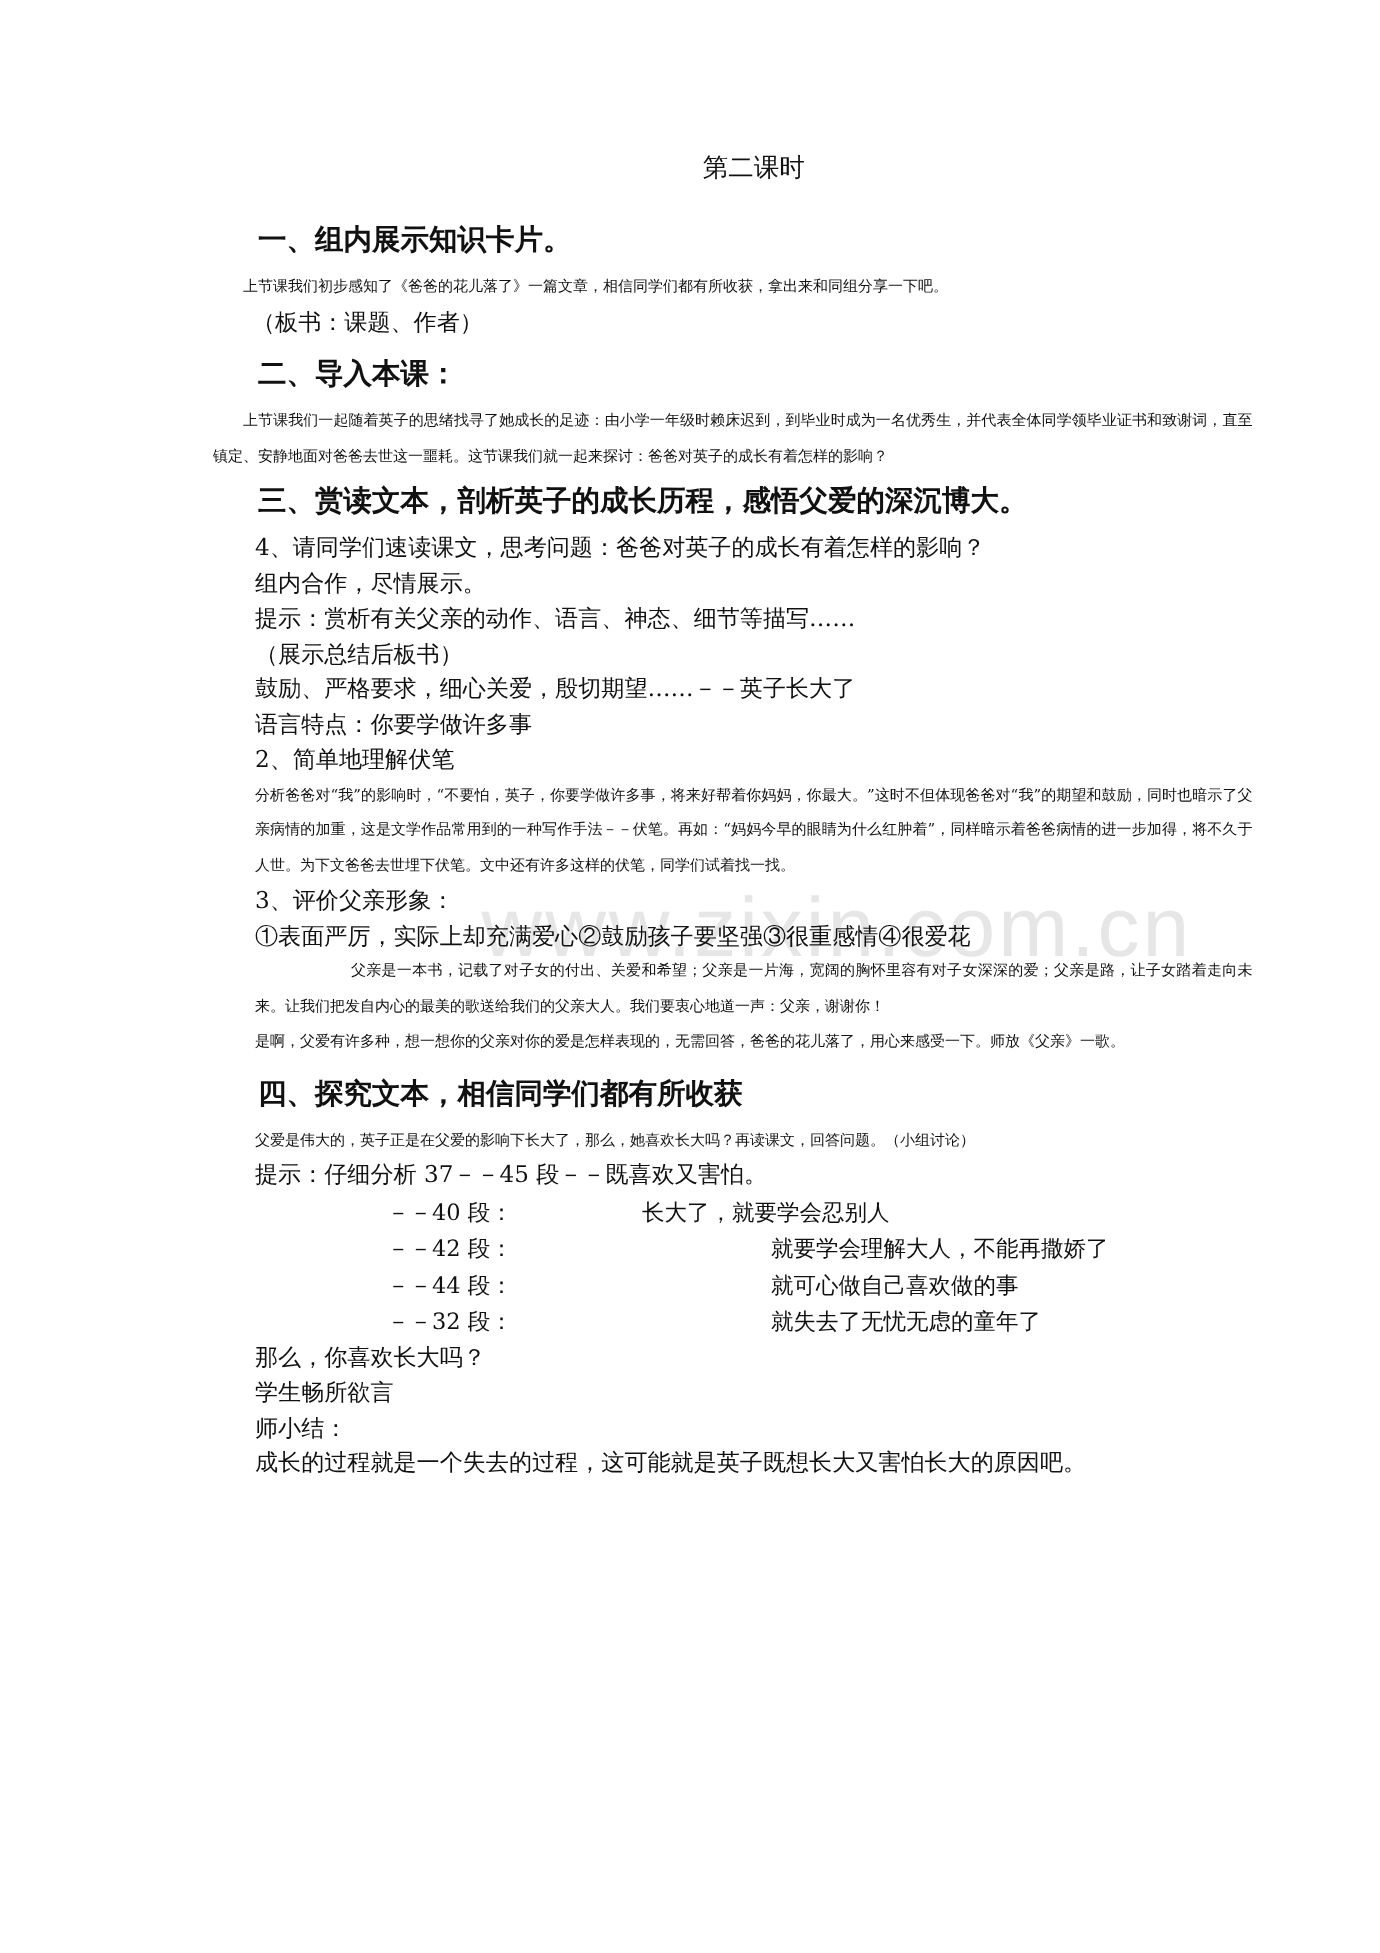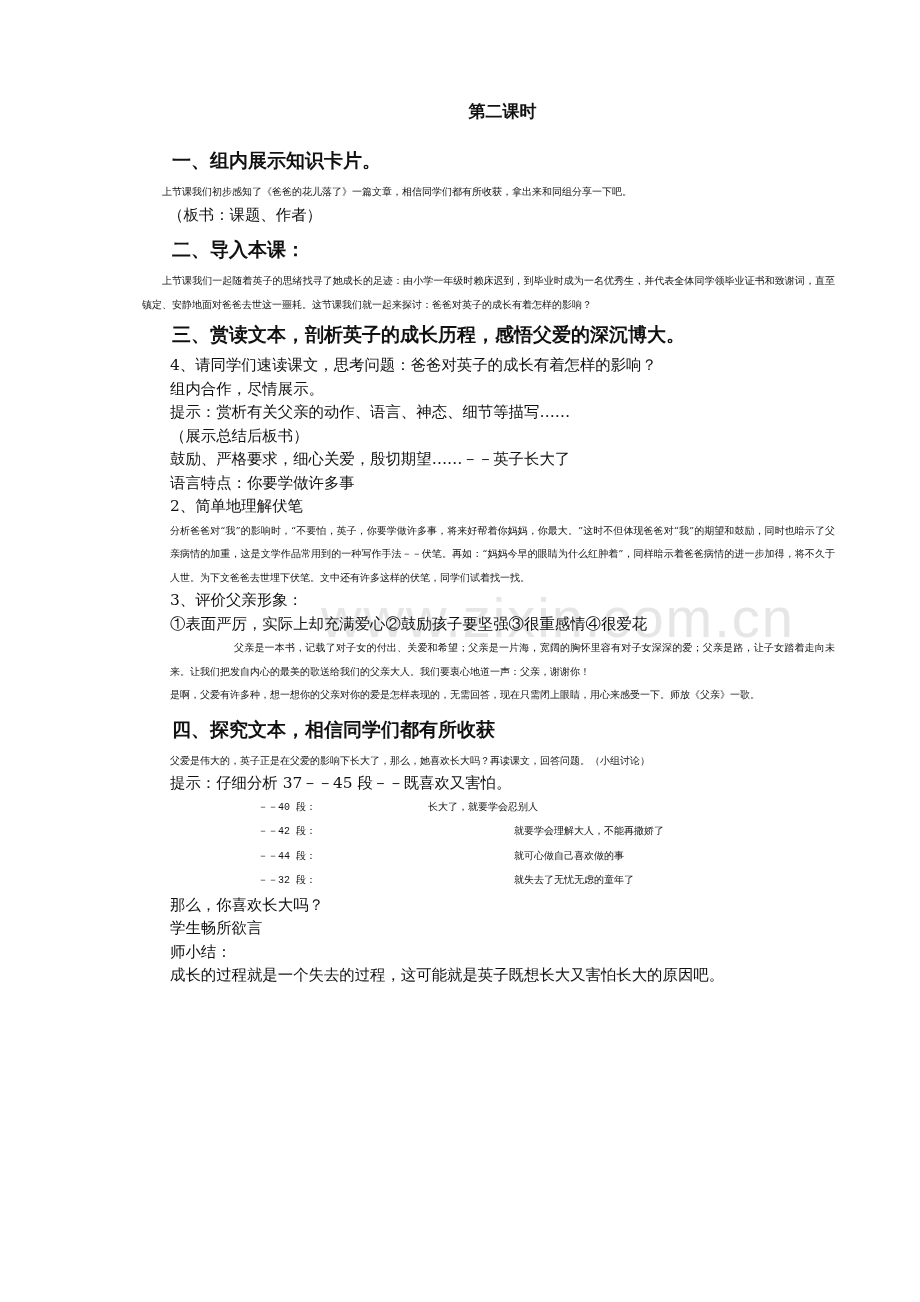--- a/index.html
+++ b/index.html
@@ -2,30 +2,30 @@
 <html><head>
 <meta charset="utf-8">
 <style>
   html, body { margin: 0; padding: 0; background: #ffffff; }
   body { width: 920px; height: 1302px; position: relative; overflow: hidden;
          font-family: "DejaVu Serif", "Liberation Serif", serif; color: #111; }
   .page { position: absolute; left: 0; top: 0; width: 920px; height: 1302px; }
   .watermark { position: absolute; left: 321px; top: 585px; font-family: "Liberation Sans", sans-serif;
                font-size: 56px; color: #e6e6e6; letter-spacing: 2px; z-index: 0; white-space: nowrap; }
   .content { position: absolute; left: 170px; top: 100px; width: 665px; z-index: 1; }
-  .title { text-align: center; font-family: "Liberation Sans", "DejaVu Sans", sans-serif; font-weight: bold;
+  .title { text-align: center; font-family: "Liberation Sans", "DejaVu Sans", sans-serif; font-weight: normal;
            font-size: 17px; margin: 0 0 22px 0; height: 24px; line-height: 24px; }
   .h { font-family: "Liberation Sans", "DejaVu Sans", sans-serif; font-weight: bold; font-size: 19px;
        margin: 0; line-height: 30px; height: 30px; position: relative; left: 2px; }
   .p { font-size: 10px; line-height: 23.5px; margin: 0; text-align: justify; }
   .p.indent { text-indent: 2em; margin-left: -30px; }
   .line { font-size: 15.4px; line-height: 23.5px; margin: 0; white-space: nowrap; }
   .gap-s { height: 4px; }
   .gap-m { height: 8px; }
-  .seg { display: flex; font-size: 10px; line-height: 24.5px; white-space: nowrap; font-family: Liberation Mono, monospace; }
+  .seg { display: flex; font-size: 15px; line-height: 24.5px; white-space: nowrap; }
   .seg .k { width: 170px; padding-left: 88px; }
   .seg .v { }
 </style>
 </head>
 <body>
 
 <div class="page">
   <div class="watermark">www.zixin.com.cn</div>
 
   <div class="content">
@@ -51,21 +51,21 @@
     <p class="line">组内合作，尽情展示。</p>
     <p class="line">提示：赏析有关父亲的动作、语言、神态、细节等描写……</p>
     <p class="line">（展示总结后板书）</p>
     <p class="line">鼓励、严格要求，细心关爱，殷切期望……－－英子长大了</p>
     <p class="line">语言特点：你要学做许多事</p>
     <p class="line">2、简单地理解伏笔</p>
     <p class="p" style="width:665px;">分析爸爸对“我”的影响时，“不要怕，英子，你要学做许多事，将来好帮着你妈妈，你最大。”这时不但体现爸爸对“我”的期望和鼓励，同时也暗示了父亲病情的加重，这是文学作品常用到的一种写作手法－－伏笔。再如：“妈妈今早的眼睛为什么红肿着”，同样暗示着爸爸病情的进一步加得，将不久于人世。为下文爸爸去世埋下伏笔。文中还有许多这样的伏笔，同学们试着找一找。</p>
     <p class="line">3、评价父亲形象：</p>
     <p class="line">①表面严厉，实际上却充满爱心②鼓励孩子要坚强③很重感情④很爱花</p>
     <p class="p" style="text-indent:64px;width:665px;">父亲是一本书，记载了对子女的付出、关爱和希望；父亲是一片海，宽阔的胸怀里容有对子女深深的爱；父亲是路，让子女踏着走向未来。让我们把发自内心的最美的歌送给我们的父亲大人。我们要衷心地道一声：父亲，谢谢你！</p>
-    <p class="p" style="text-indent:0;width:665px;">是啊，父爱有许多种，想一想你的父亲对你的爱是怎样表现的，无需回答，现在只需闭上眼睛，用心来感受一下。师放《父亲》一歌。</p>
+    <p class="p" style="text-indent:0;width:665px;">是啊，父爱有许多种，想一想你的父亲对你的爱是怎样表现的，无需回答，爸爸的花儿落了，用心来感受一下。师放《父亲》一歌。</p>
     <div class="gap-m"></div>
 
     <div class="h">四、探究文本，相信同学们都有所收获</div>
     <div class="gap-s"></div>
     <p class="p" style="width:665px;">父爱是伟大的，英子正是在父爱的影响下长大了，那么，她喜欢长大吗？再读课文，回答问题。（小组讨论）</p>
     <p class="line">提示：仔细分析 37－－45 段－－既喜欢又害怕。</p>
 
     <div class="seg">
       <span class="k">－－40 段：</span>
       <span class="v">长大了，就要学会忍别人</span>

